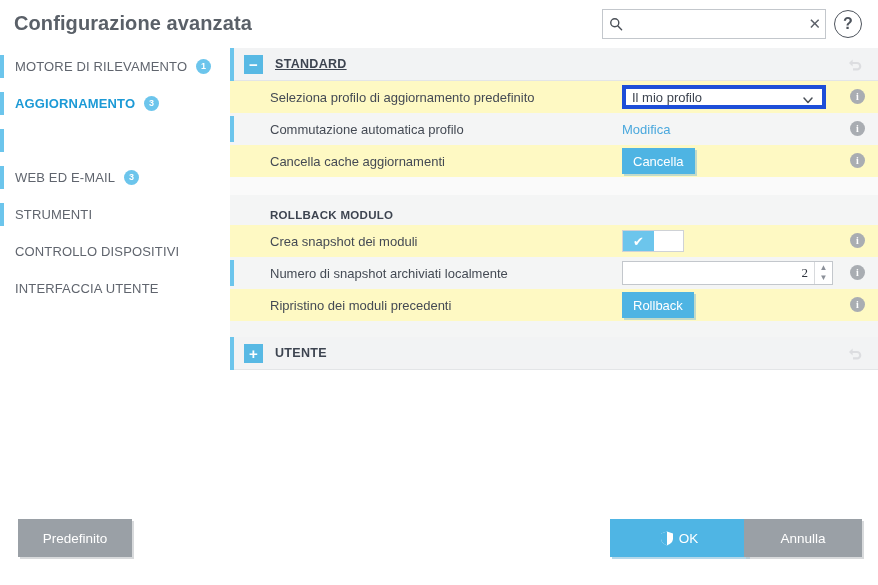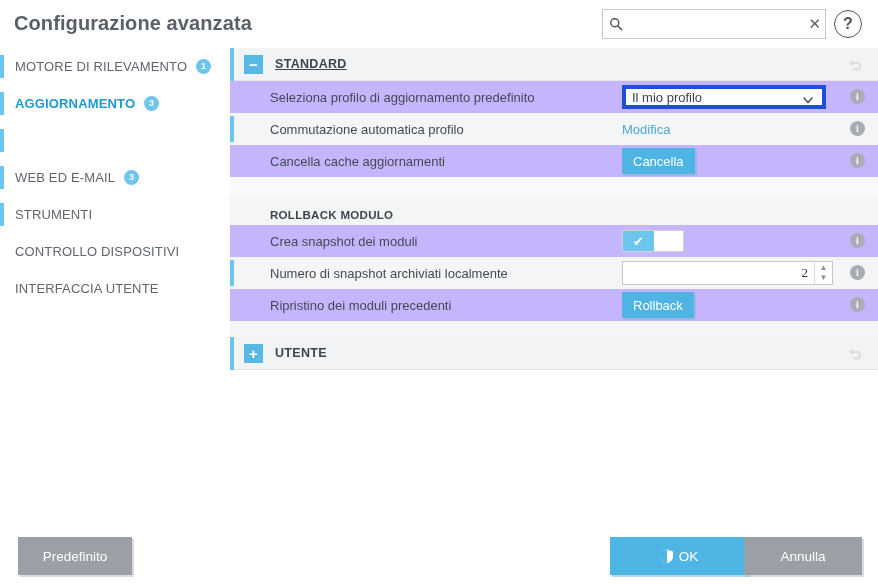--- a/index.html
+++ b/index.html
@@ -146,21 +146,21 @@
     position: absolute; right: 14px; top: 8px;
     width: 18px; height: 17px;
     color: #dcdde0;
     cursor: pointer;
   }
 
   .row {
     position: relative;
     height: 32px;
     display: flex; align-items: center;
-    background: #c4b5fd;
+    background: #fef9c3;
   }
   .row.alt { background: #f4f5f5; }
   .row .accent {
     position: absolute; left: 0; top: 3px;
     width: 4px; height: 26px;
     background: #6cc5ec;
   }
   .row-label {
     margin-left: 40px;
     font-size: 13px;
@@ -271,21 +271,21 @@
     align-items: center; justify-content: center;
     color: #8b9099;
   }
   .spin-btns div {
     height: 10px; line-height: 10px; font-size: 8px;
     cursor: pointer; user-select: none;
   }
 
   
   .footer {
-    position: absolute; left: 0; top: 528px;
+    position: absolute; left: 0; top: 510px;
     width: 878px; height: 57px;
     background: #ffffff;
   }
   .btn-grey {
     position: absolute;
     height: 38px;
     background: #9aa0a6;
     color: #ffffff;
     border: none;
     font-family: "Liberation Sans", sans-serif;

